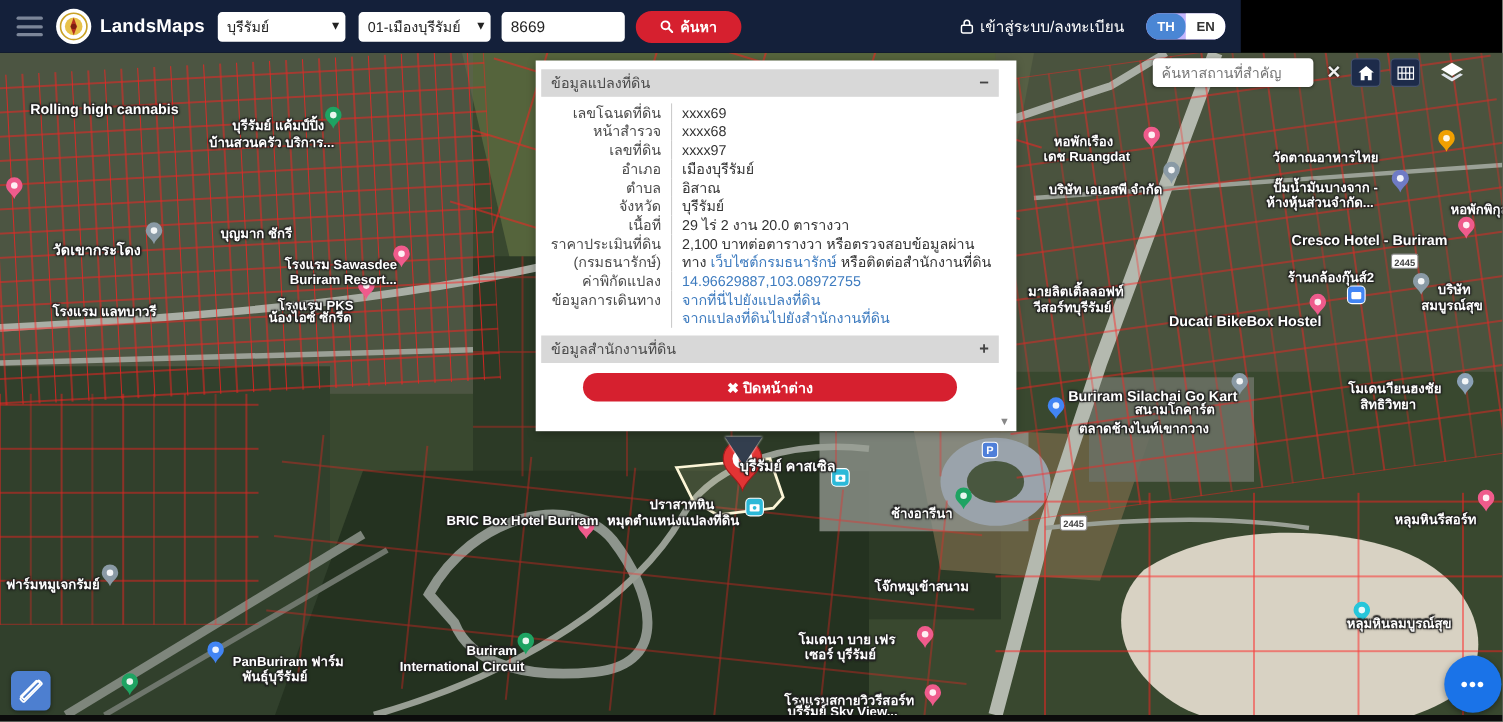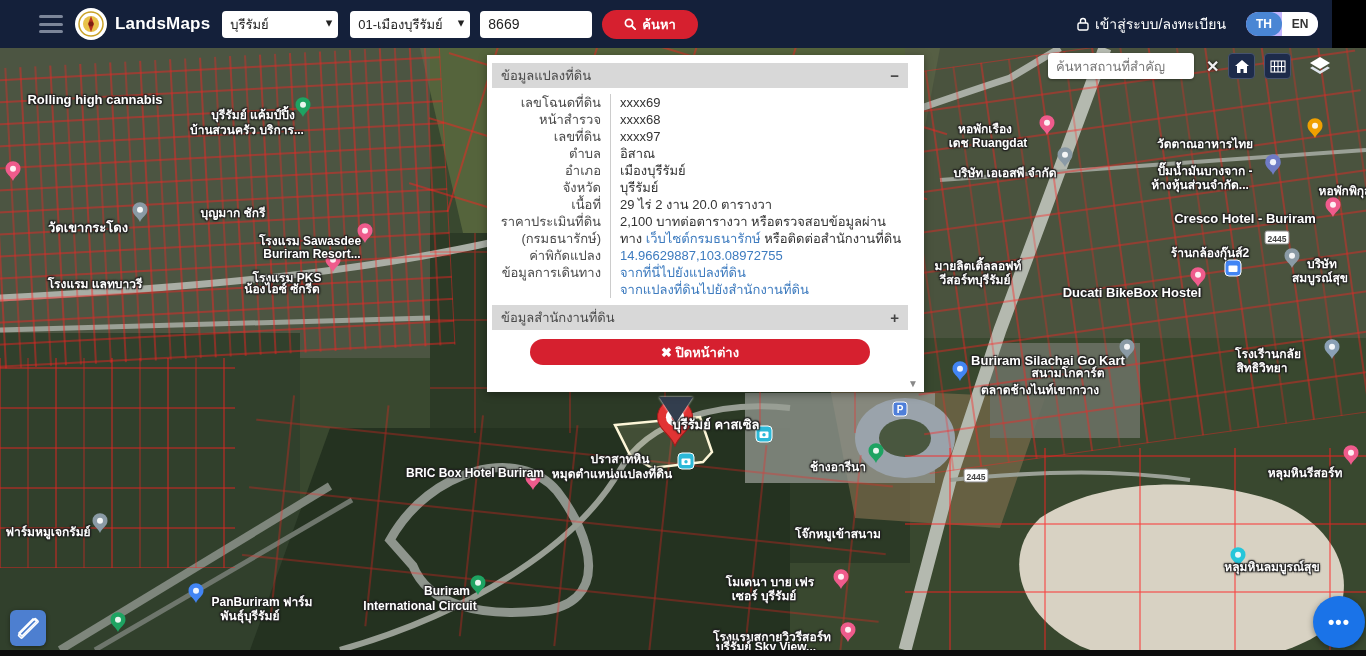--- a/index.html
+++ b/index.html
@@ -1,20 +1,20 @@
 <!DOCTYPE html>
 <html><head>
 <meta charset="utf-8">
 <style>
   * { margin:0; padding:0; box-sizing:border-box; }
   html,body { width:1366px; height:656px; overflow:hidden; font-family:"Liberation Sans",sans-serif; }
   .app { position:relative; width:1366px; height:656px; background:#000; }
 
   
-  .navbar { position:absolute; top:0; left:0; width:1332px; height:48px; background:#14203a; display:flex; align-items:center; z-index:50;padding-left:24px; }
+  .navbar { position:absolute; top:0; left:0; width:1128px; height:48px; background:#14203a; display:flex; align-items:center; z-index:50; }
   .hamburger { width:24px; height:18px; margin-left:15px; display:flex; flex-direction:column; justify-content:space-between; cursor:pointer; }
   .hamburger span { display:block; height:3px; background:#7c8699; border-radius:2px; }
   .logo { width:32px; height:32px; border-radius:50%; background:#fff; margin-left:12px; display:flex; align-items:center; justify-content:center; }
   .brand { color:#fff; font-size:17px; font-weight:bold; margin-left:8px; letter-spacing:.2px; }
   .nav-select-wrap { position:relative; margin-left:12px; }
   .nav-select { appearance:none; -webkit-appearance:none; width:116px; height:27px; border:none; border-radius:4px; background:#fff; font-size:13px; color:#222; padding:0 20px 0 8px; font-family:"Liberation Sans",sans-serif; }
   .nav-select.w2 { width:120px; }
   .nav-select-wrap::after { content:"▾"; position:absolute; right:6px; top:4px; font-size:13px; color:#222; pointer-events:none; }
   .nav-input { width:112px; height:27px; margin-left:10px; border:none; border-radius:4px; font-size:14px; color:#222; padding:0 8px; font-family:"Liberation Sans",sans-serif; }
   .search-btn { margin-left:10px; height:29px; padding:0 22px; border:none; border-radius:15px; background:#d6202f; color:#fff; font-size:13px; font-weight:bold; display:flex; align-items:center; gap:6px; cursor:pointer; font-family:"Liberation Sans",sans-serif; }
@@ -347,21 +347,21 @@
     <span class="maplabel" style="left:1345px;top:142px">หอพักพิกุล</span>
     <span class="maplabel" style="left:1210px;top:204px">ร้านกล้องกุ๊นส์2</span>
     <span class="maplabel" style="left:1322px;top:215px">บริษัท</span>
     <span class="maplabel" style="left:1320px;top:229px">สมบูรณ์สุข</span>
     <span class="maplabel big" style="left:1132px;top:244px">Ducati BikeBox Hostel</span>
     <span class="maplabel" style="left:978px;top:217px">มายลิตเติ้ลลอฟท์</span>
     <span class="maplabel" style="left:975px;top:231px">วีสอร์ทบุรีรัมย์</span>
     <span class="maplabel big" style="left:1048px;top:312px">Buriram Silachai Go Kart</span>
     <span class="maplabel" style="left:1068px;top:324px">สนามโกคาร์ต</span>
     <span class="maplabel" style="left:1040px;top:341px">ตลาดช้างไนท์เขากวาง</span>
-    <span class="maplabel" style="left:1268px;top:305px">โรงเรีานกลัย</span>
+    <span class="maplabel" style="left:1268px;top:305px">โมเดนาียนฮงชัย</span>
     <span class="maplabel" style="left:1262px;top:319px">สิทธิวิทยา</span>
     <span class="maplabel" style="left:1305px;top:424px">หลุมหินรีสอร์ท</span>
     <span class="maplabel" style="left:1272px;top:518px">หลุมหินลมบูรณ์สุข</span>
 
     <div class="float-search">
       <input class="float-input" type="text" placeholder="ค้นหาสถานที่สำคัญ" style="">
       <span class="clear-x">✕</span>
       <div class="tool-btn">
         <svg width="16" height="15" viewBox="0 0 16 15">
           <path d="M8 1 L15 7 H13 V14 H9.5 V10 H6.5 V14 H3 V7 H1 Z" fill="#fff"></path>
@@ -397,26 +397,26 @@
         </div>
       <div class="prow">
           <span class="plbl">หน้าสำรวจ</span>
           <span class="pval">xxxx68</span>
         </div>
       <div class="prow">
           <span class="plbl">เลขที่ดิน</span>
           <span class="pval">xxxx97</span>
         </div>
       <div class="prow">
+          <span class="plbl">อำเภอ</span>
+          <span class="pval">เมืองบุรีรัมย์</span>
+        </div>
+      <div class="prow">
           <span class="plbl">ตำบล</span>
           <span class="pval">อิสาณ</span>
-        </div>
-      <div class="prow">
-          <span class="plbl">อำเภอ</span>
-          <span class="pval">เมืองบุรีรัมย์</span>
         </div>
       <div class="prow">
           <span class="plbl">จังหวัด</span>
           <span class="pval">บุรีรัมย์</span>
         </div>
       <div class="prow">
           <span class="plbl">เนื้อที่</span>
           <span class="pval">29 ไร่ 2 งาน 20.0 ตารางวา</span>
         </div>
       <div class="prow">

